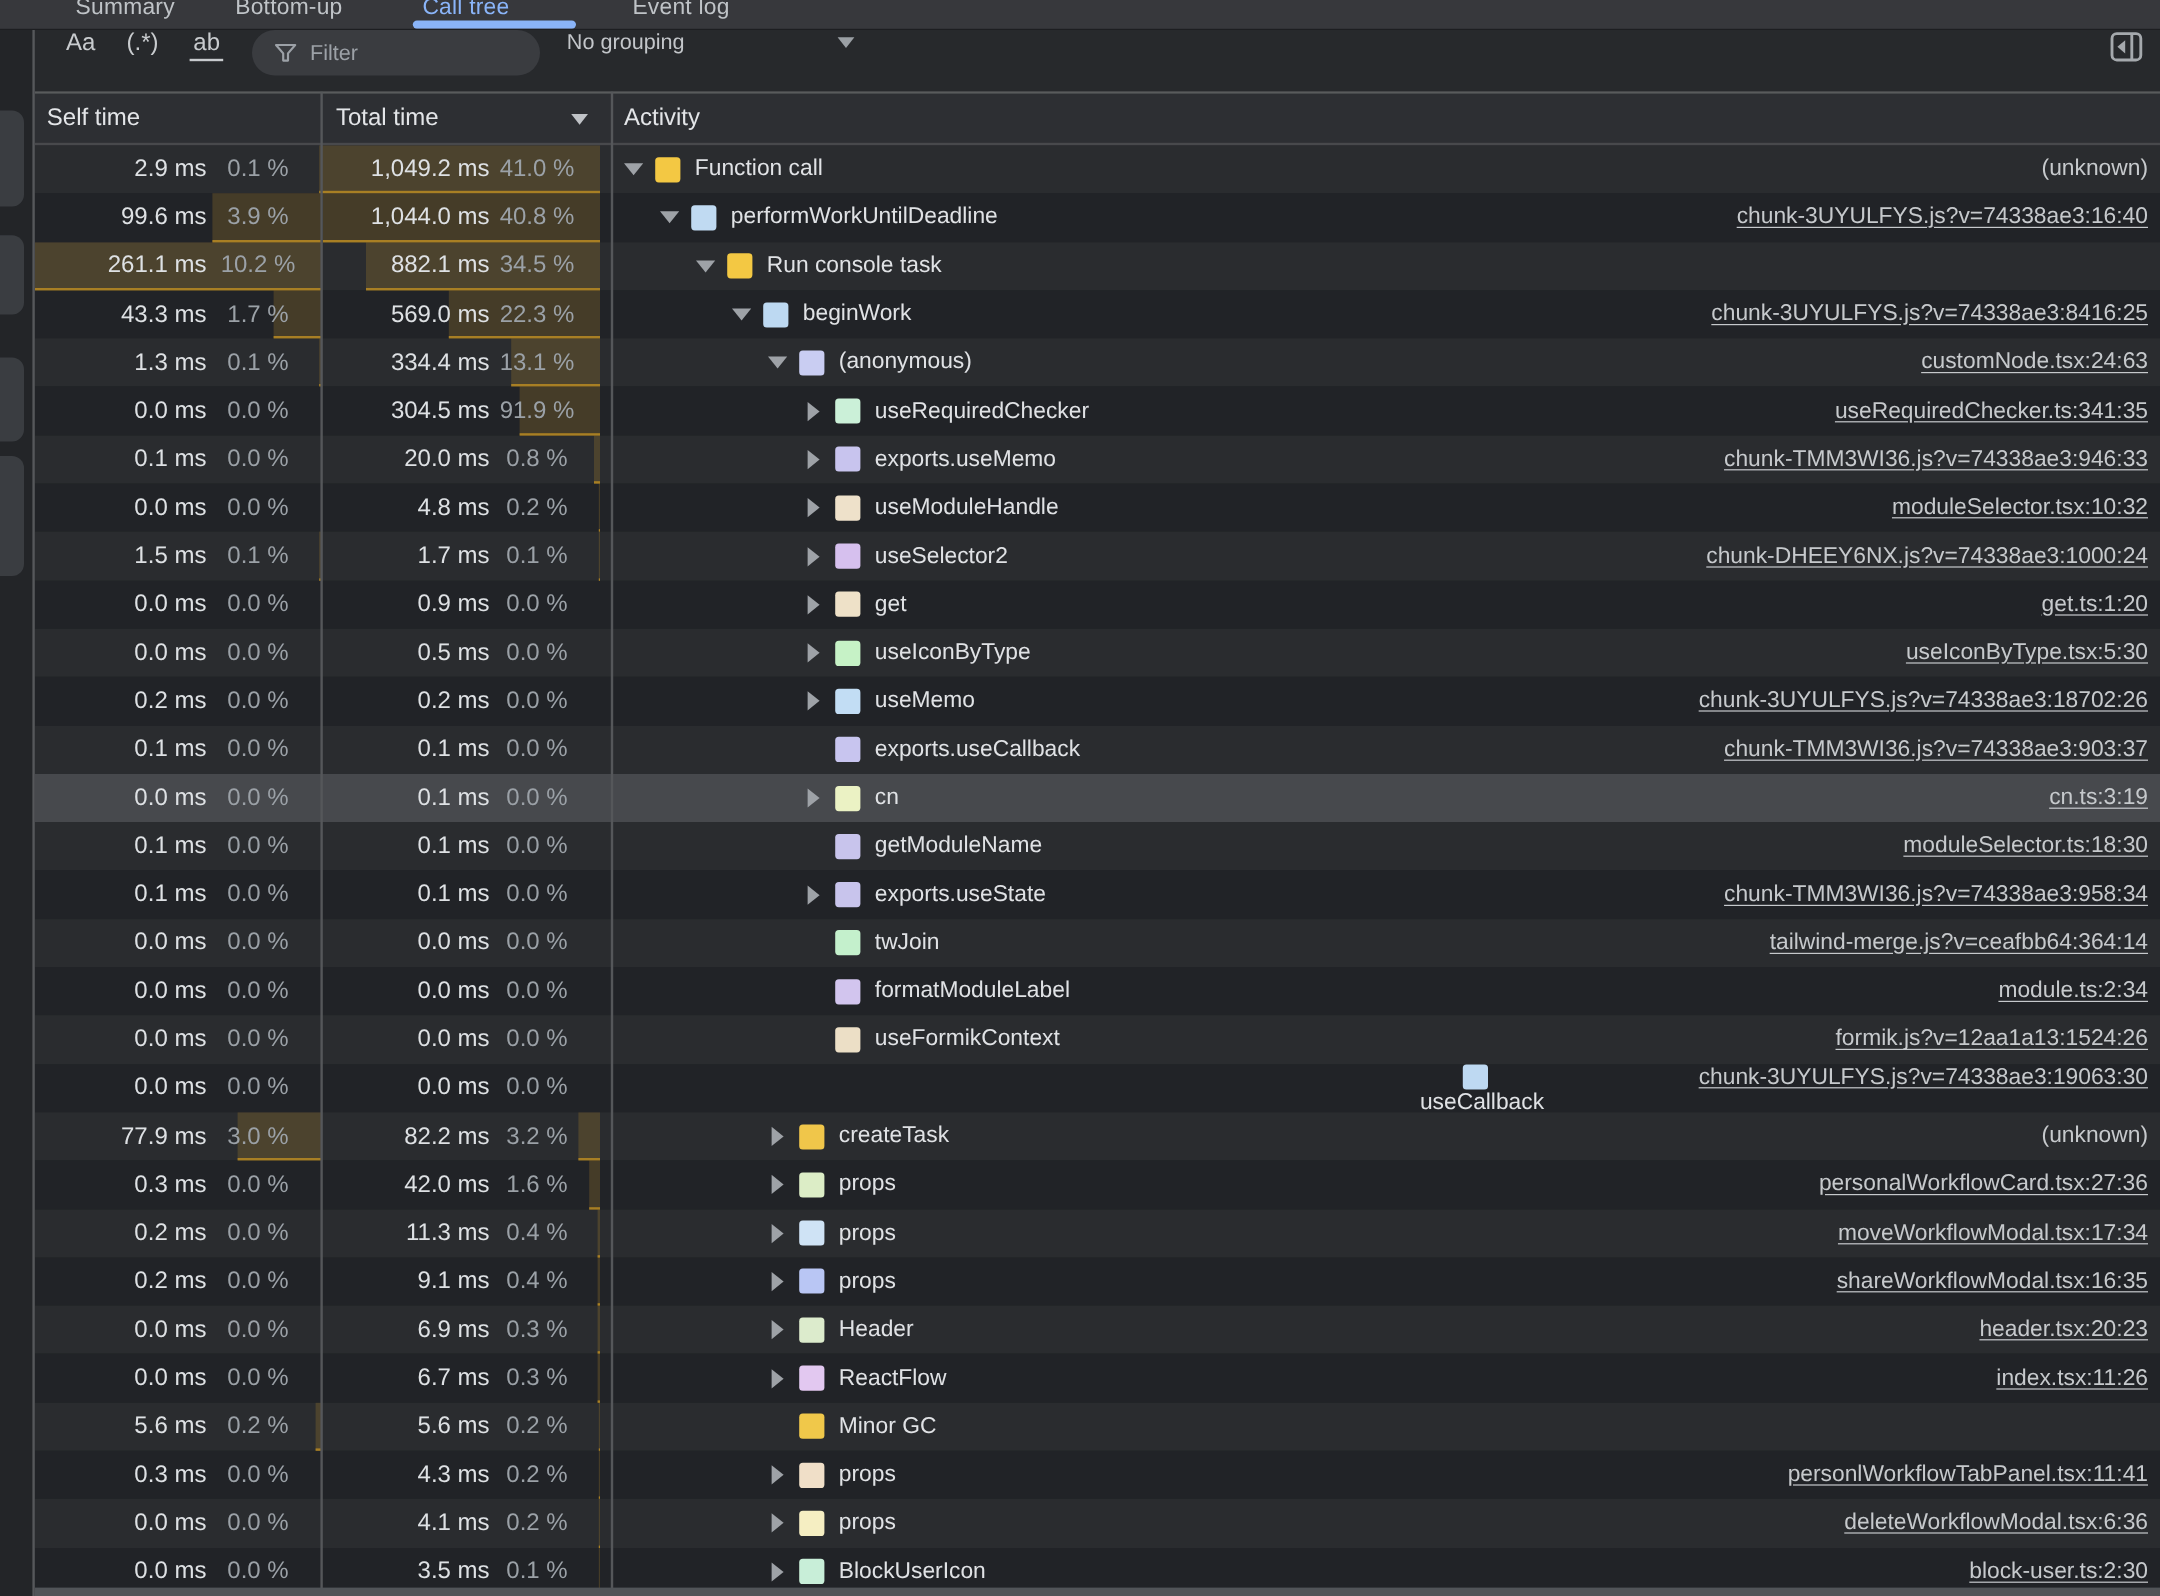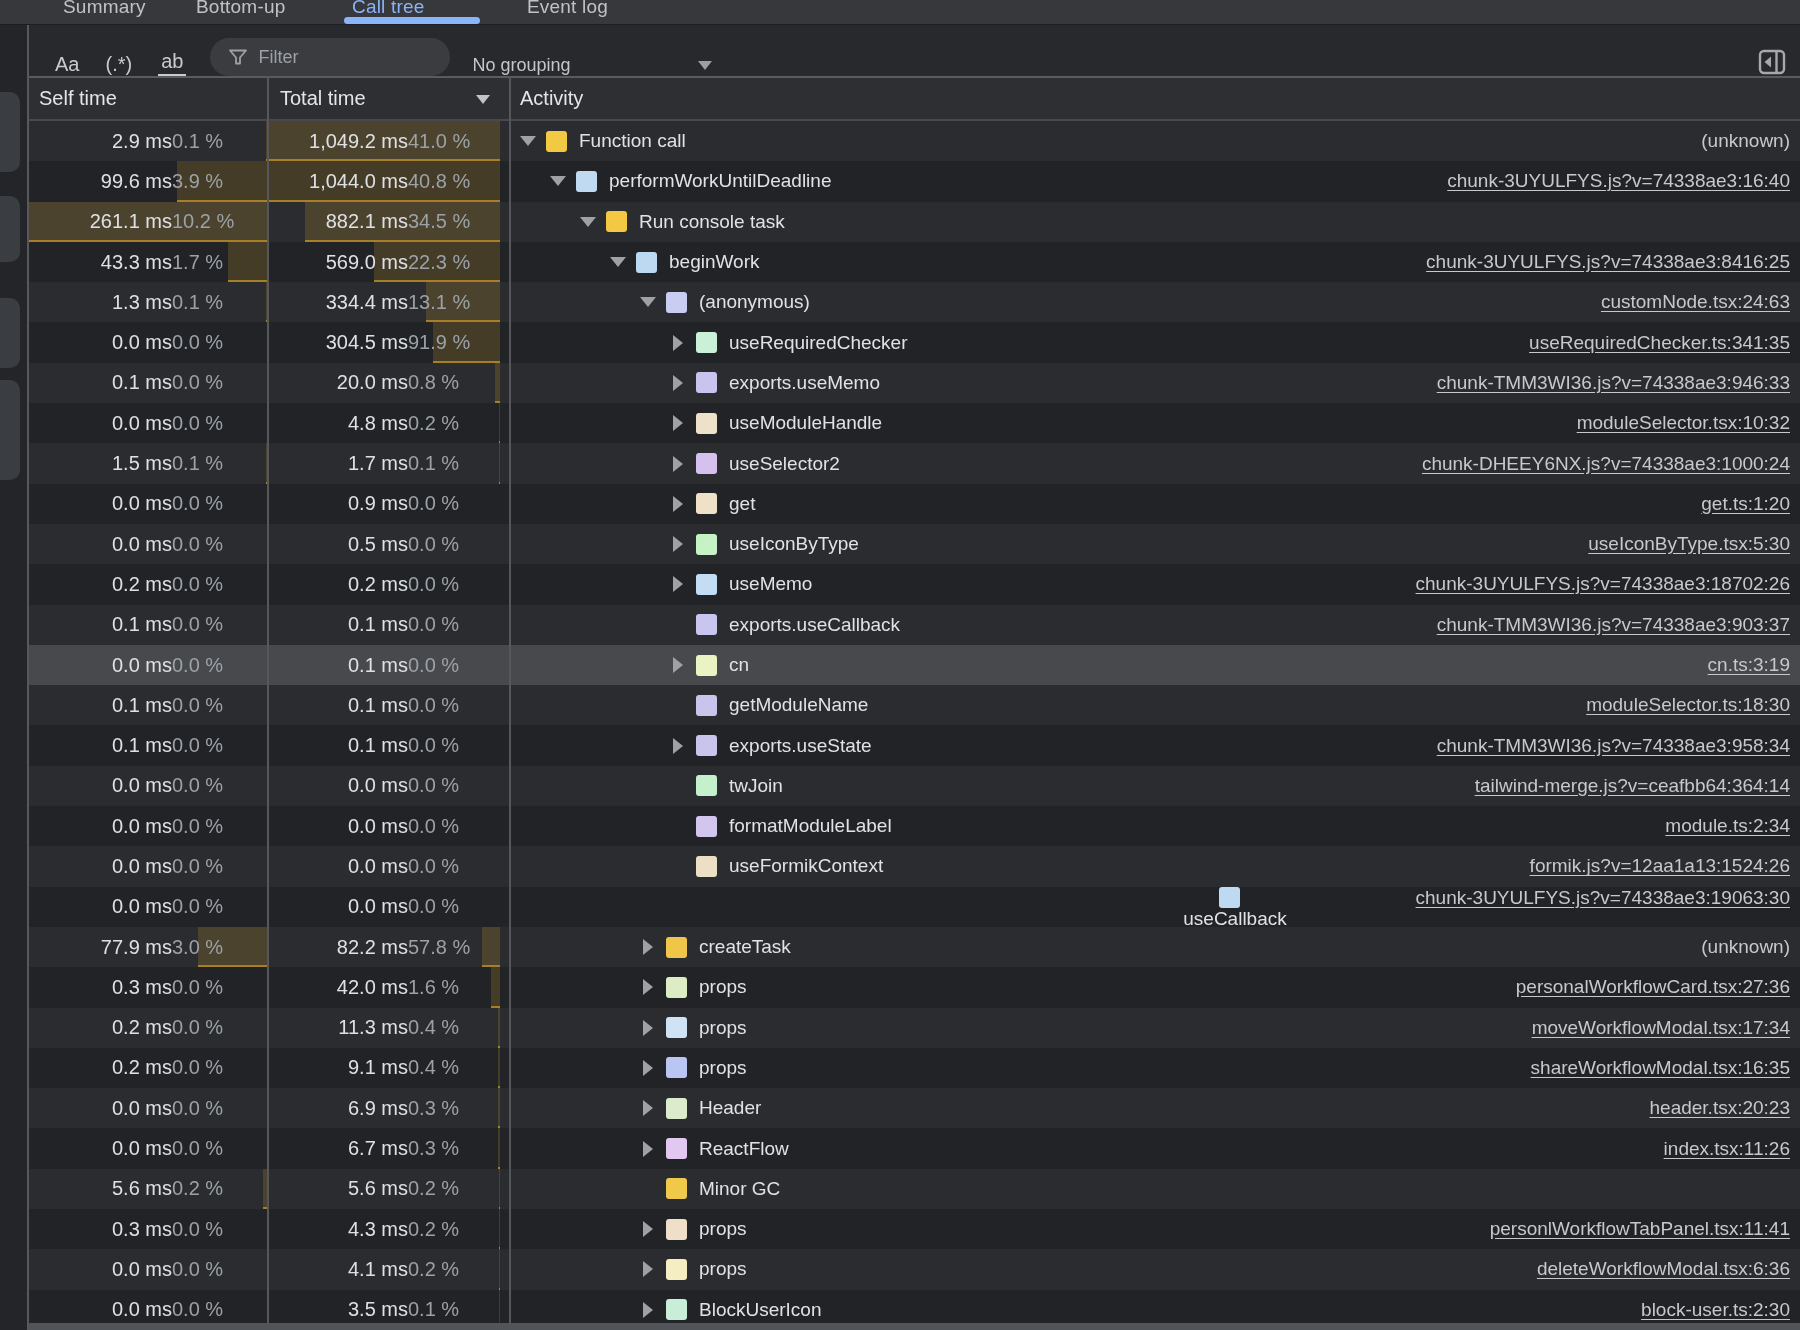--- a/index.html
+++ b/index.html
@@ -17,21 +17,21 @@
   .tab:nth-of-type(3){left:352px;}
   .tab:nth-of-type(4){left:527px;}
   .tab-underline{position:absolute;left:344px;top:17px;width:136px;height:7px;
     border-radius:4px;background:#8ab4f8;}
   
   .leftstrip{position:absolute;top:24px;bottom:0;left:0;width:27px;background:#232528;
     border-right:2px solid #56585b;z-index:8;overflow:hidden;}
   .leftstrip .blob{position:absolute;left:-12px;width:32px;background:#3a3d41;border-radius:10px;}
   
   .toolbar{position:absolute;top:25px;left:29px;right:0;height:51px;background:#27292c;
-    display:flex;align-items:flex-end;z-index:7;}
+    display:flex;align-items:flex-start;z-index:7;}
   .tbtn{color:#c8cbce;font-size:20px;margin-left:26px;cursor:default;white-space:nowrap;}
   .tbtn.word{border-bottom:2px solid #c8cbce;padding:0 3px 1px 3px;}
   .filterbox{display:flex;align-items:center;margin-left:24px;width:240px;height:38px;
     background:#3a3c40;border-radius:19px;padding-left:18px;box-sizing:border-box;}
   .filterbox .ph{color:#9ca1a7;font-size:18px;margin-left:10px;}
   .grouping{display:flex;align-items:center;margin-left:22px;color:#c3c6ca;font-size:18px;}
   .caret{width:0;height:0;border-left:7px solid transparent;border-right:7px solid transparent;
     border-top:9px solid #9ba0a5;margin-left:128px;}
   .spacer{flex:1;}
   .paneltoggle{margin-right:14px;display:flex;align-items:center;cursor:default;}
@@ -49,21 +49,21 @@
   .vdiv.d1{left:267px;} .vdiv.d2{left:509px;}
   
   .rows{position:absolute;top:121px;left:29px;right:0;bottom:0;z-index:1;}
   .row{display:flex;height:40.3px;align-items:stretch;position:relative;}
   .row.light{background:#2a2c2f;} .row.dark{background:#212327;}
   .row.selected{background:#47494d;}
   .cell{position:relative;display:flex;align-items:center;box-sizing:border-box;}
   .cell.self{width:239px;} .cell.total{width:232px;}
   .cell.num{justify-content:flex-end;font-size:20px;}
   .cell .t{color:#dee1e4;position:relative;z-index:2;}
-  .cell .p{color:#9ba1a7;text-align:left;box-sizing:border-box;position:relative;z-index:2;}
+  .cell .p{color:#9ba1a7;text-align:center;box-sizing:border-box;position:relative;z-index:2;}
   .cell.self .p{width:96px;padding-right:10px;}
   .cell.total .p{width:92px;padding-right:13px;}
   .bar{position:absolute;right:0;top:0;bottom:0;background:rgba(199,148,44,0.22);
     border-bottom:2px solid #a87f24;box-sizing:border-box;z-index:1;}
   .cell.act{flex:1;display:flex;align-items:center;font-size:19px;color:#e0e2e5;position:relative;}
   .arrow{width:26px;display:flex;align-items:center;flex:none;}
   .arrow.down::before{content:"";width:0;height:0;border-left:8px solid transparent;
     border-right:8px solid transparent;border-top:10px solid #9ea2a7;}
   .arrow.right::before{content:"";width:0;height:0;border-top:8px solid transparent;
     border-bottom:8px solid transparent;border-left:10px solid #9ea2a7;margin-left:3px;}
@@ -491,21 +491,21 @@
   </div>
       <div class="row light">
     <div class="cell self num">
       <div class="bar" style="width: 29.4118%;"></div>
       <span class="t">77.9 ms</span>
       <span class="p">3.0 %</span>
     </div>
     <div class="cell total num">
       <div class="bar" style="width: 7.80488%;"></div>
       <span class="t">82.2 ms</span>
-      <span class="p">57.8 %</span>
+      <span class="p">3.2 %</span>
     </div>
     <div class="cell act" style="padding-left: 140px;">
       <span class="arrow right"></span>
       <span class="swatch" style="background: rgb(240, 198, 74);"></span>
       <span class="rowlabel">createTask</span>
       <span class="srclink plain">(unknown)</span>
     </div>
   </div>
       <div class="row dark">
     <div class="cell self num">

